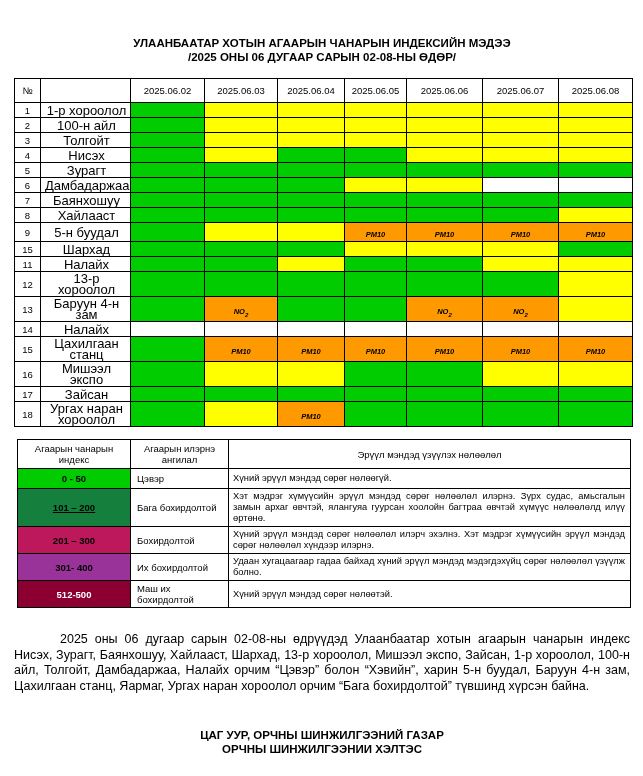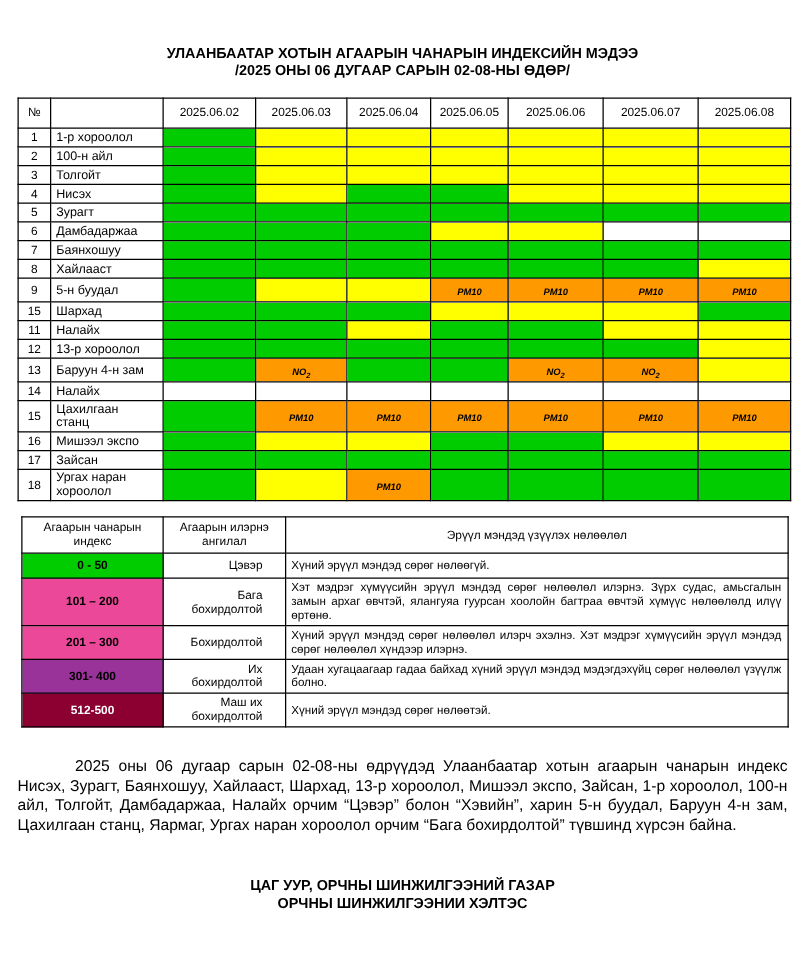--- a/index.html
+++ b/index.html
@@ -11,33 +11,33 @@
   }
   .title { text-align:center; font-weight:bold; font-size:11.5px; line-height:14px; }
 
   table { border-collapse:collapse; }
 
   
   .aqi { margin-top:14px; border:1.5px solid #000; table-layout:fixed; width:618px; }
   .aqi th, .aqi td { border:1px solid #000; overflow:hidden; }
   .aqi th { font-weight:normal; font-size:9.5px; height:23px; text-align:center; padding:0 1px; }
   .td-num  { font-size:9.5px; text-align:center; vertical-align:middle; height:12px; padding:1px 0; }
-  .td-name { font-size:10px; text-align:left; vertical-align:middle; padding:1px 2px 1px 4px;
+  .td-name { font-size:13px; text-align:center; vertical-align:middle; padding:1px 2px 1px 4px;
              white-space:pre-line; line-height:11px; }
   .td-cell { text-align:center; vertical-align:middle; padding:0; }
   .pollutant { font-size:7.5px; font-weight:bold; font-style:italic; }
   .pollutant sub { font-size:6px; }
 
   
   .legend { margin:12px 0 0 3px; border:1.5px solid #000; table-layout:fixed; width:613px; }
   .legend th, .legend td { border:1px solid #000; }
   .legend th { font-weight:normal; font-size:9.5px; text-align:center; vertical-align:middle;
                padding:3px 2px; line-height:11px; }
   .td-range  { text-align:center; vertical-align:middle; font-weight:bold; font-size:9.5px; padding:4px 2px; }
-  .td-class  { text-align:right; vertical-align:middle; font-size:9.5px; padding:2px 18px; line-height:11px; }
+  .td-class  { text-align:left; vertical-align:middle; font-size:9.5px; padding:2px 6px; line-height:11px; }
   .td-effect { text-align:justify; vertical-align:middle; font-size:9.3px; padding:2px 5px 2px 4px; line-height:11px; }
 
   .summary { font-size:12.5px; line-height:15.6px; text-align:justify; text-indent:46px;
              margin:24px 0 0 0; }
   .footer { margin-top:34px; text-align:center; font-weight:bold; font-size:11.5px; line-height:14px; }
 </style>
 </head>
 <body>
 
 <div class="page">
@@ -289,26 +289,26 @@
           <th>Эрүүл мэндэд үзүүлэх нөлөөлөл</th>
         </tr>
       </thead>
     <tbody>
         <tr>
           <td class="td-range" style="background: rgb(0, 204, 0); color: rgb(0, 0, 0);">0 - 50</td>
           <td class="td-class">Цэвэр</td>
           <td class="td-effect">Хүний эрүүл мэндэд сөрөг нөлөөгүй.</td>
         </tr>
         <tr>
-          <td class="td-range" style="background: #ec4899; color: rgb(0, 0, 0);">101 – 200</td>
+          <td class="td-range" style="background: #15803d; color: rgb(0, 0, 0); text-decoration: underline;">101 – 200</td>
           <td class="td-class">Бага бохирдолтой</td>
           <td class="td-effect">Хэт мэдрэг хүмүүсийн эрүүл мэндэд  сөрөг нөлөөлөл илэрнэ. Зүрх судас, амьсгалын замын архаг өвчтэй, ялангуяа гуурсан хоолойн багтраа өвчтэй хүмүүс нөлөөлөлд илүү өртөнө.</td>
         </tr>
         <tr>
-          <td class="td-range" style="background: #ec4899; color: rgb(0, 0, 0);">201 – 300</td>
+          <td class="td-range" style="background: #be185d; color: rgb(0, 0, 0);">201 – 300</td>
           <td class="td-class">Бохирдолтой</td>
           <td class="td-effect">Хүний эрүүл мэндэд сөрөг нөлөөлөл илэрч эхэлнэ. Хэт мэдрэг хүмүүсийн эрүүл мэндэд сөрөг нөлөөлөл хүндээр илэрнэ.</td>
         </tr>
         <tr>
           <td class="td-range" style="background: rgb(153, 51, 153); color: rgb(0, 0, 0);">301- 400</td>
           <td class="td-class">Их бохирдолтой</td>
           <td class="td-effect">Удаан хугацаагаар гадаа байхад хүний эрүүл мэндэд мэдэгдэхүйц сөрөг нөлөөлөл үзүүлж болно.</td>
         </tr>
         <tr>
           <td class="td-range" style="background: rgb(139, 0, 48); color: rgb(255, 255, 255);">512-500</td>

